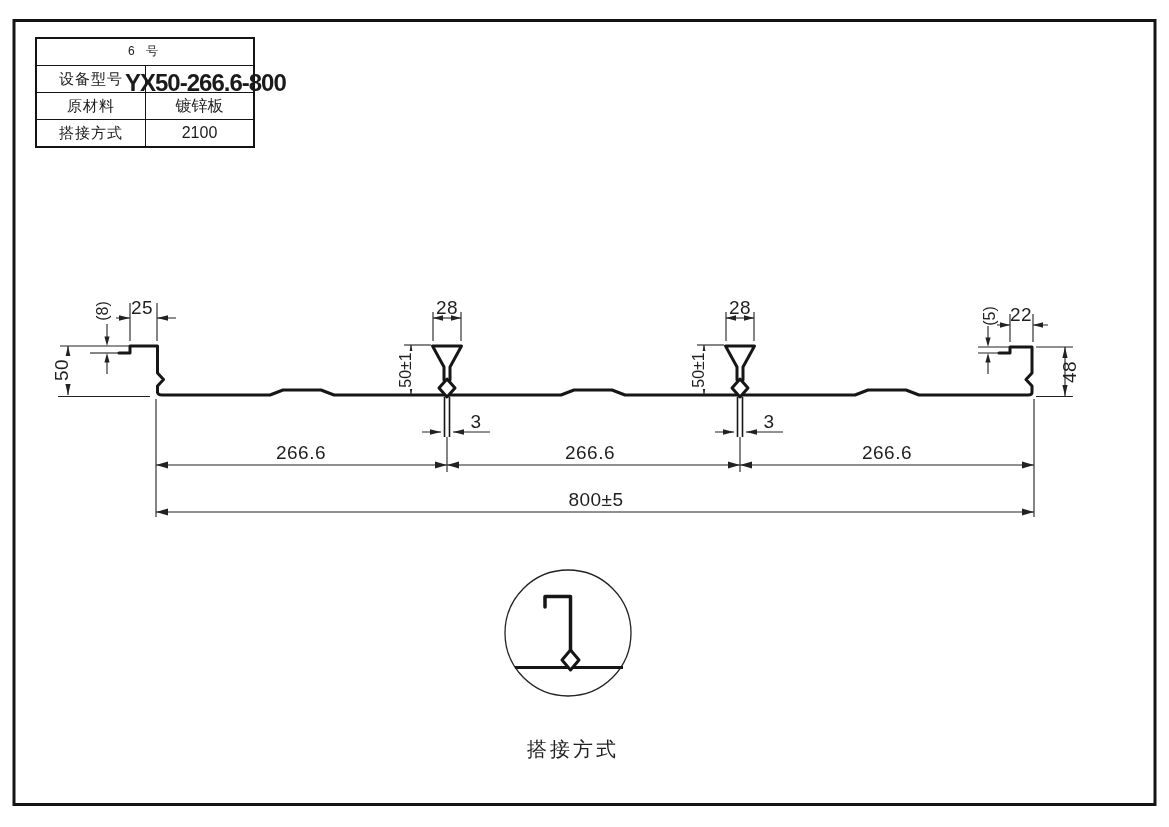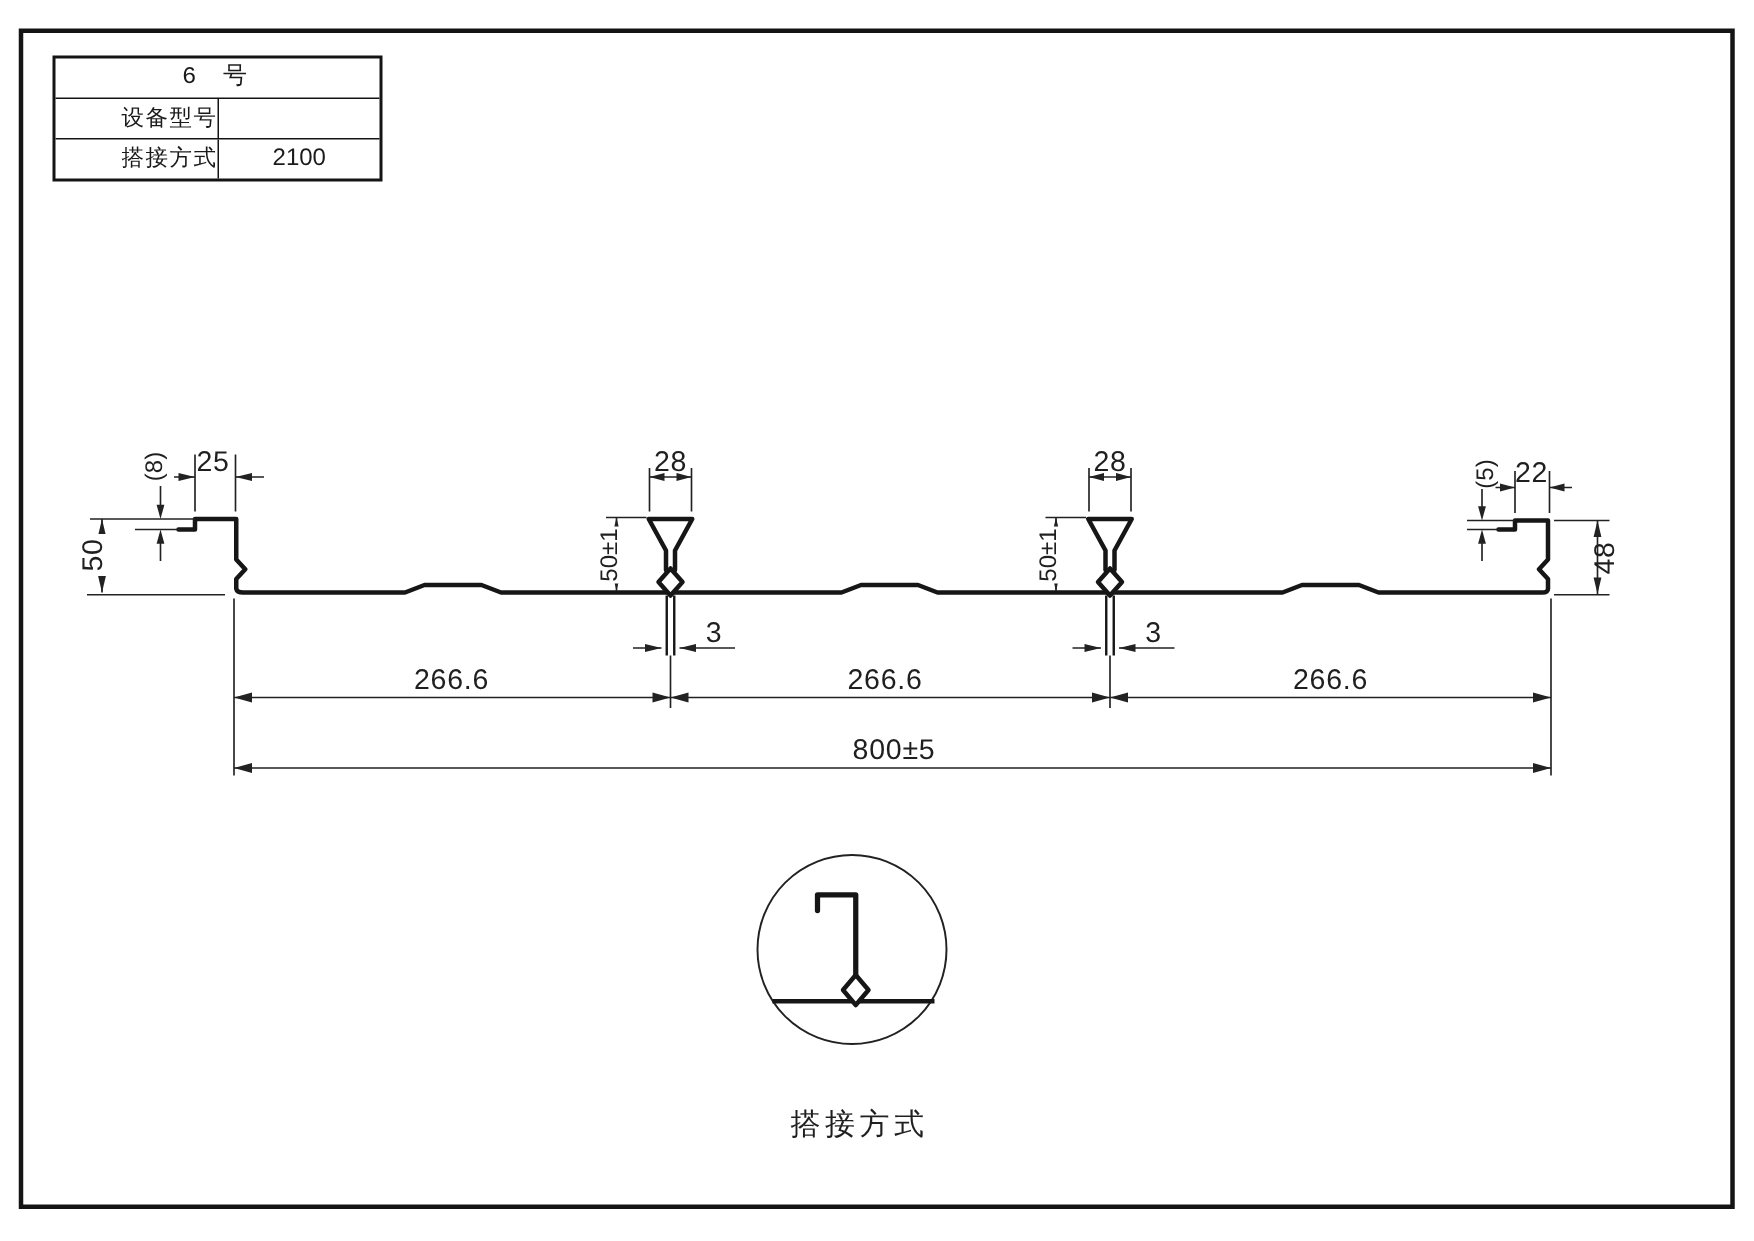--- a/index.html
+++ b/index.html
@@ -8,22 +8,22 @@
   .page svg{position:absolute;left:0;top:0;}
   svg text{fill:#1f1f1f;font-family:"Liberation Sans",sans-serif;}
   .dimtxt{font-size:19px;letter-spacing:.5px;}
   .dimtxt-sm{font-size:16px;}
   
   .spec-table{position:absolute;left:35px;top:37px;width:220px;background:#fff;
               border:2px solid #141414;box-sizing:border-box;}
   .spec-row{display:flex;height:26px;line-height:25px;border-top:1.6px solid #141414;
             font-size:15px;}
   .spec-row:first-child{border-top:none;}
-  .spec-title{justify-content:center;text-align:center;font-size:16px;letter-spacing:4px;font-family:Liberation Mono, monospace;}
-  .spec-label{width:109px;text-align:right;border-right:1.6px solid #141414;
+  .spec-title{justify-content:center;text-align:center;font-size:12px;letter-spacing:4px;}
+  .spec-label{width:109px;text-align:center;border-right:1.6px solid #141414;
               box-sizing:border-box;letter-spacing:1px;flex:none;}
   .spec-value{flex:1;text-align:center;font-size:16px;}
   .model-big{position:absolute;left:88px;top:30px;font-size:24px;font-weight:700;
              letter-spacing:-1px;white-space:nowrap;z-index:3;}
 </style>
 </head>
 <body>
 
 <div class="page">
 
@@ -185,19 +185,24 @@
 
   <div class="spec-table">
     <div class="spec-row spec-title">
       <span>6 号</span>
     </div>
     <div class="spec-row">
       <div class="spec-label">设备型号</div>
       <div class="spec-value"></div>
     </div>
     <div class="spec-row">
+      <div class="spec-label">原材料</div>
+      <div class="spec-value">镀锌板</div>
+    </div>
+    <div class="spec-row">
       <div class="spec-label">搭接方式</div>
       <div class="spec-value">2100</div>
     </div>
 
+    <div class="model-big">YX50-266.6-800</div>
   </div>
 
 </div>
 
 </body></html>

